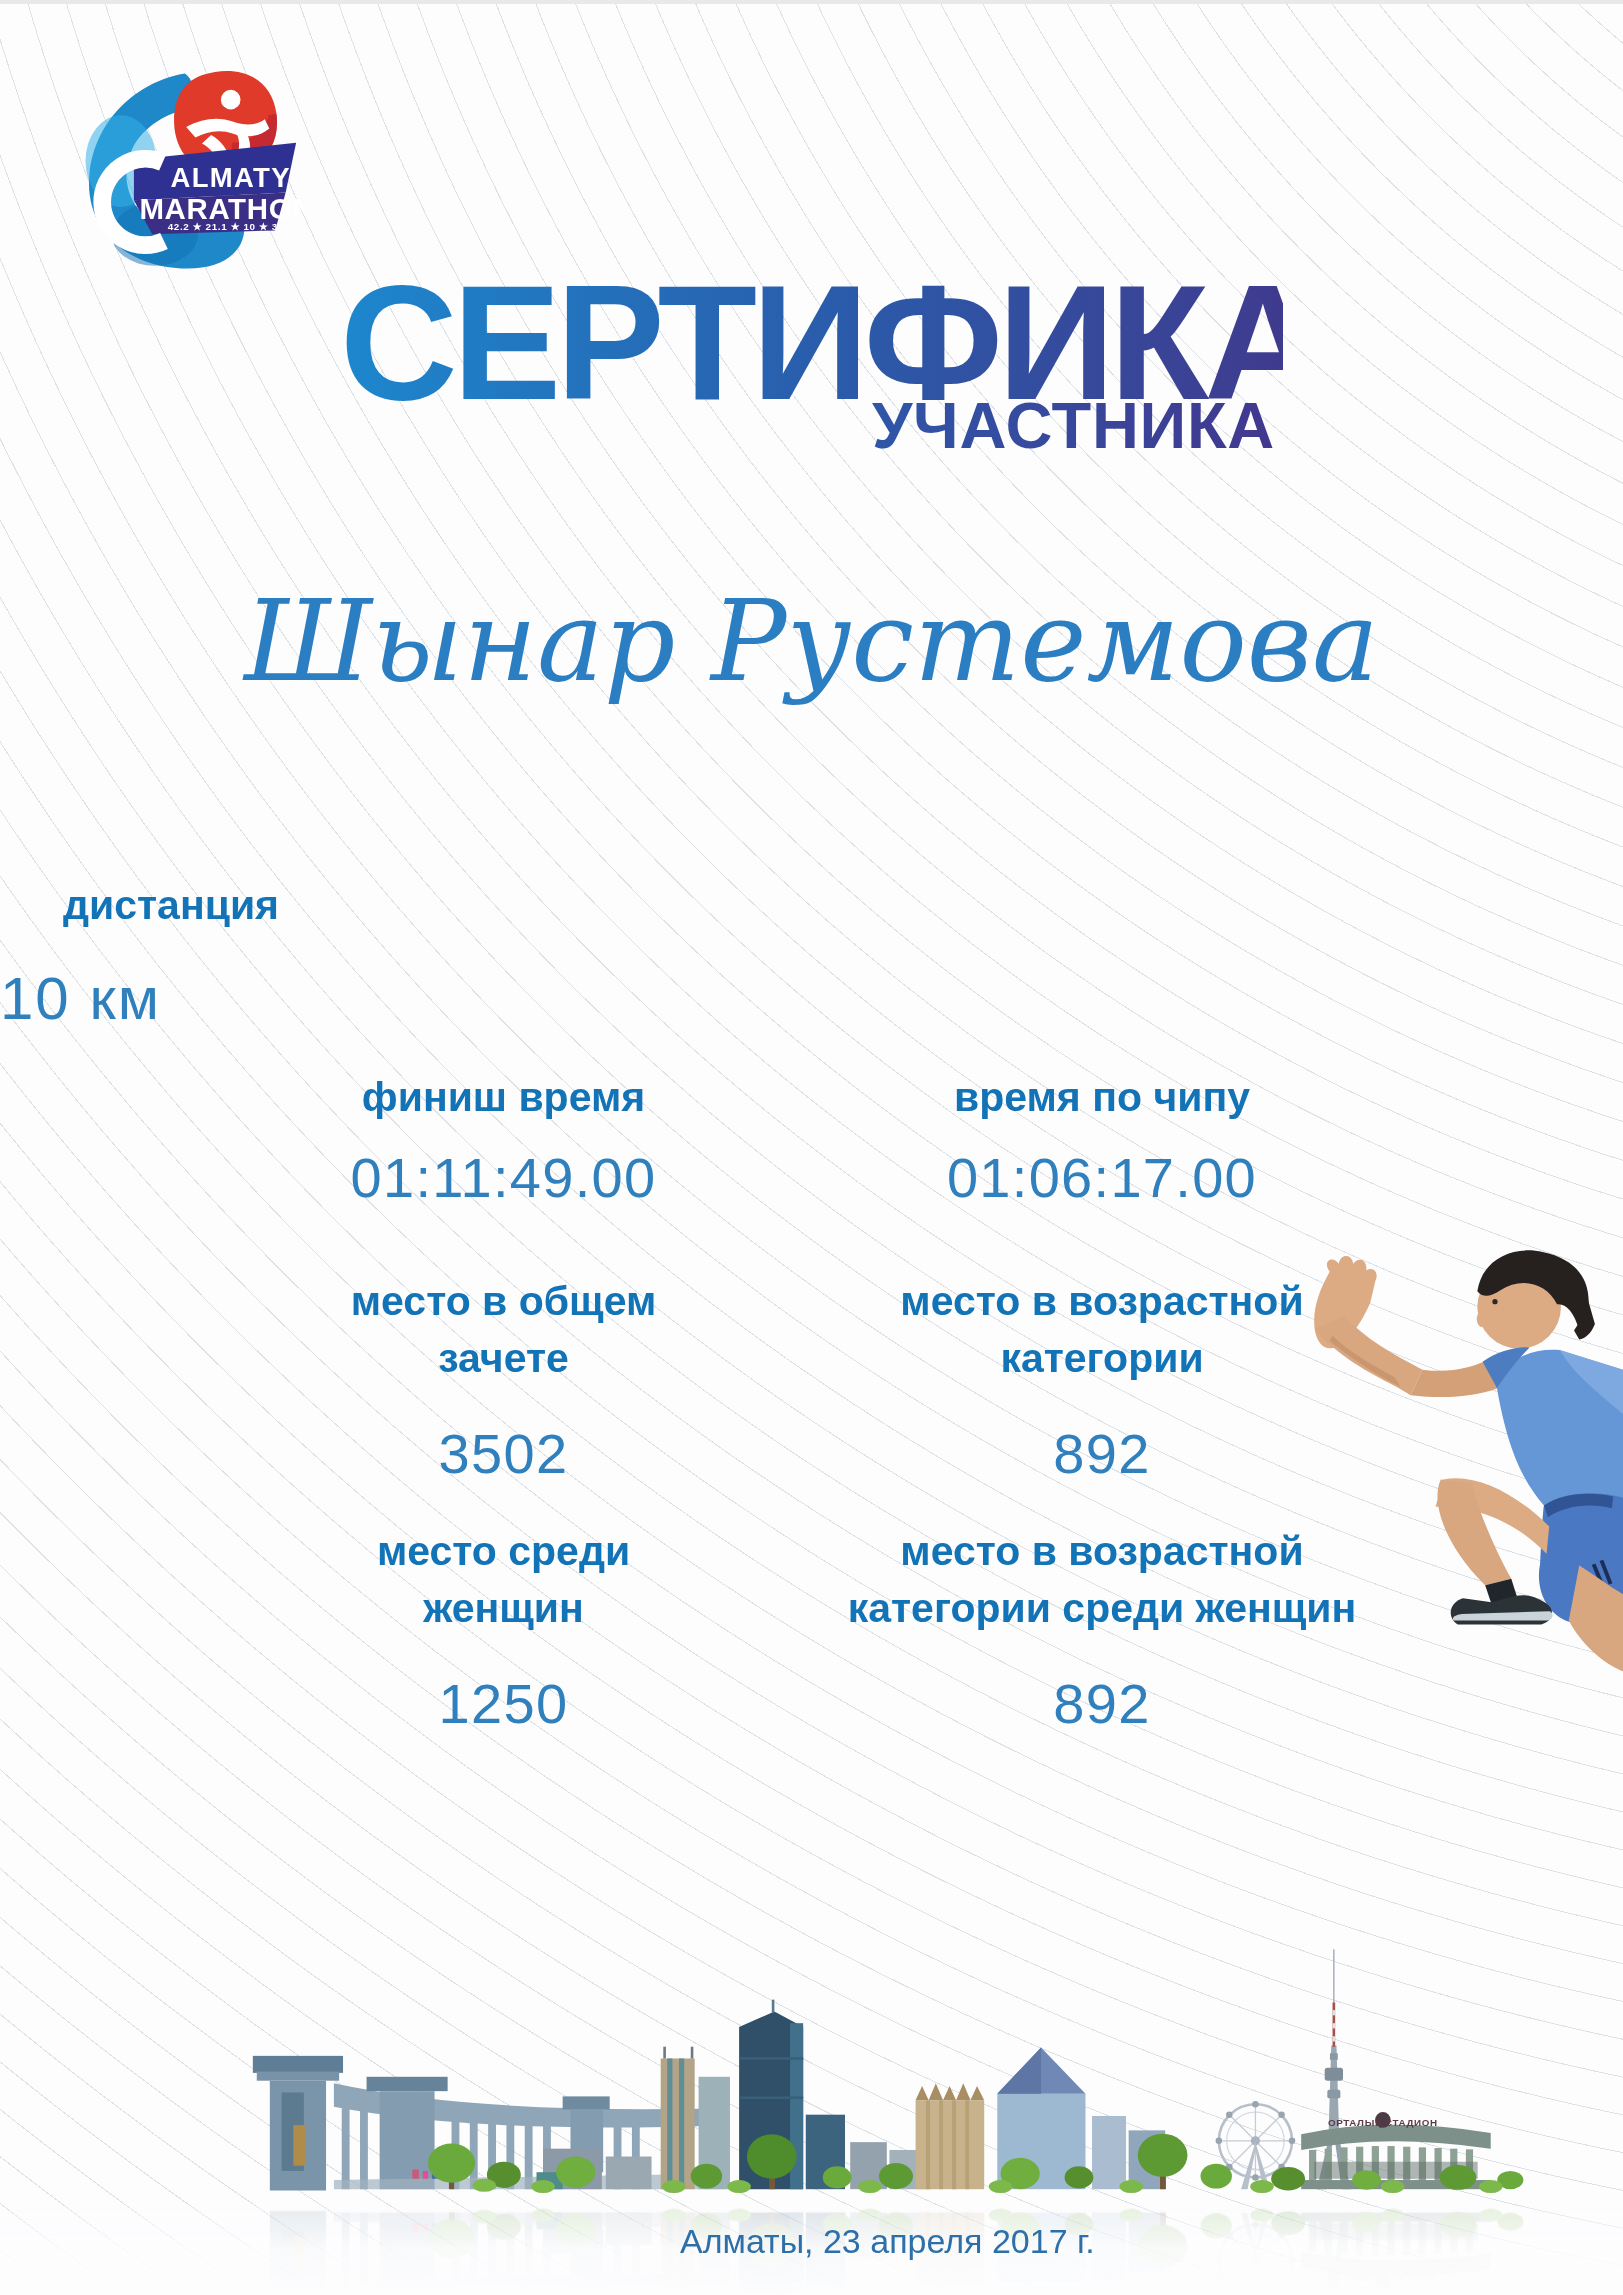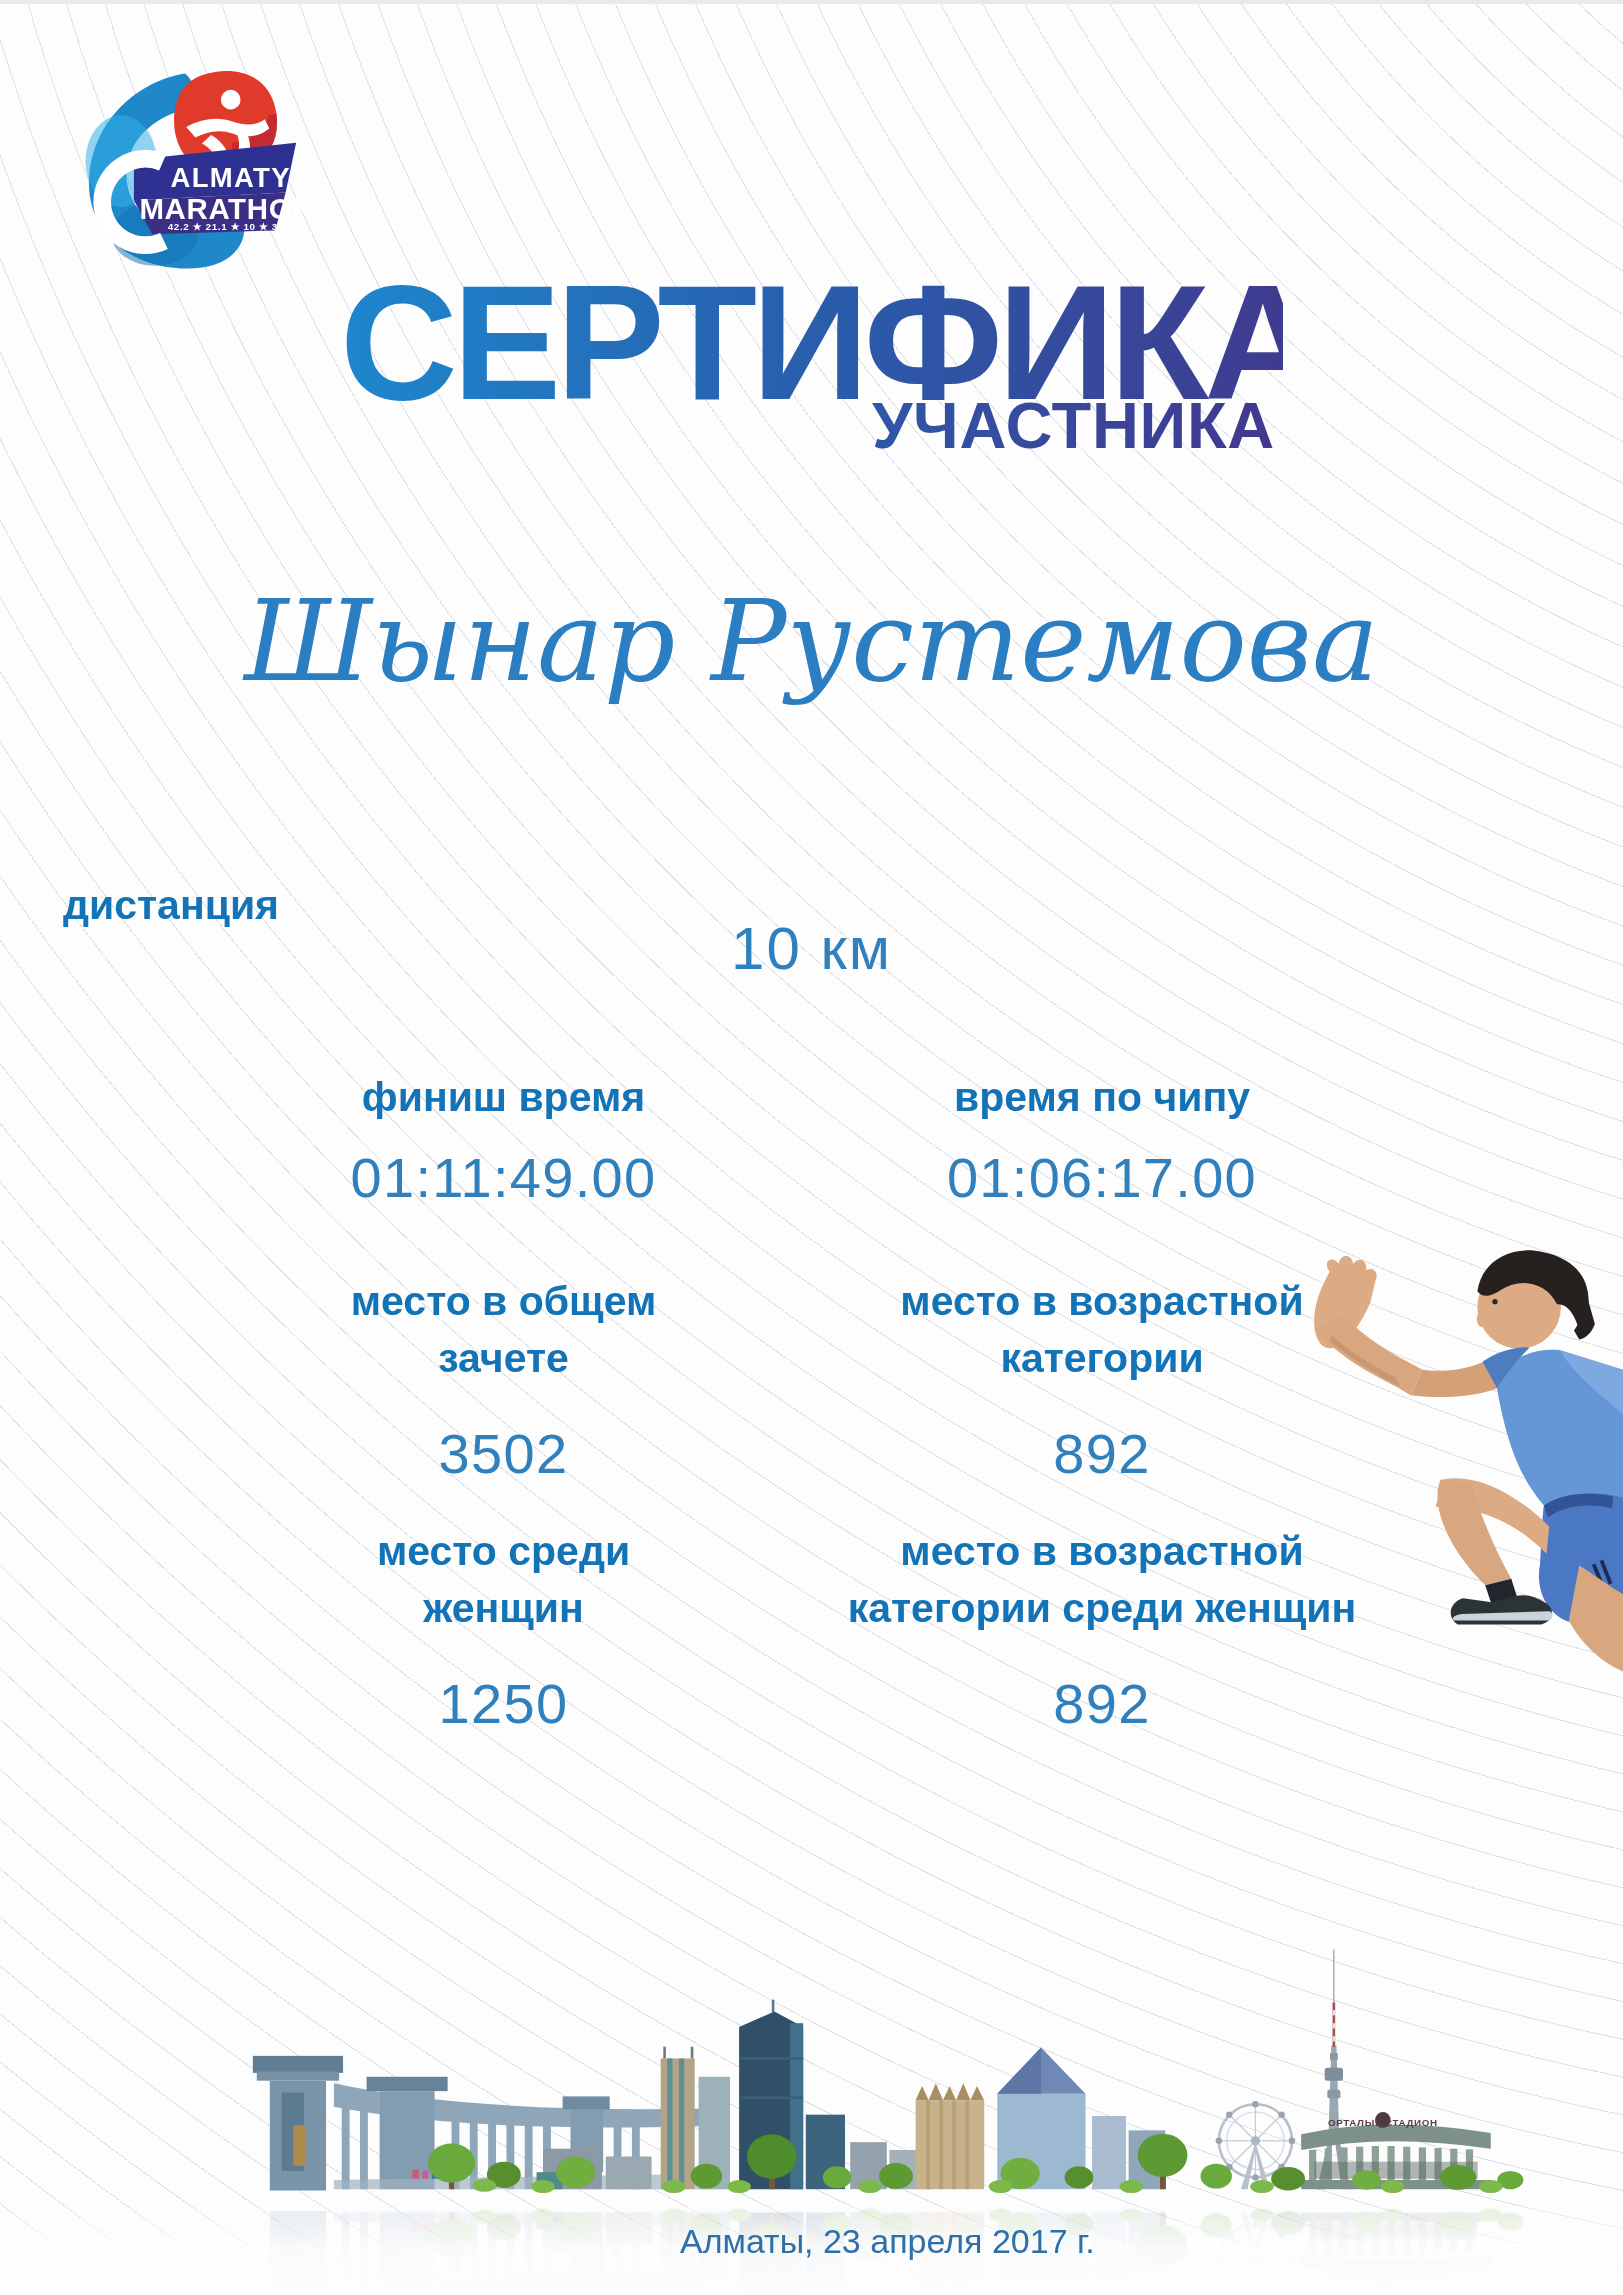--- a/index.html
+++ b/index.html
@@ -38,21 +38,21 @@
   }
   .participation{
     position:absolute;left:0;top:764px;width:100%;text-align:center;
     font-size:42px;color:#3884c2;letter-spacing:0.7px;z-index:4;
   }
   .distance-label{
     position:absolute;left:16px;top:878px;width:100%;text-align:left;
     font-size:41px;font-weight:bold;color:#1373b7;z-index:4;padding-left:47px;
   }
   .distance-value{
-    position:absolute;left:0;top:910px;width:100%;text-align:center;
+    position:absolute;left:0;top:960px;width:100%;text-align:left;
     font-size:60px;color:#2f80bd;letter-spacing:2px;z-index:4;
   }
   .stat{position:absolute;text-align:center;z-index:4;}
   .stat-label{font-size:41px;font-weight:bold;color:#1373b7;line-height:1.4;}
   .stat-value{font-size:56px;color:#2f80bd;margin-top:18.3px;letter-spacing:1.3px;}
   .c1{left:340px;width:327px;}
   .c2{left:834px;width:536px;}
   .r1{top:1065px;}
   .r2{top:1269px;}
   .r3{top:1519px;}

